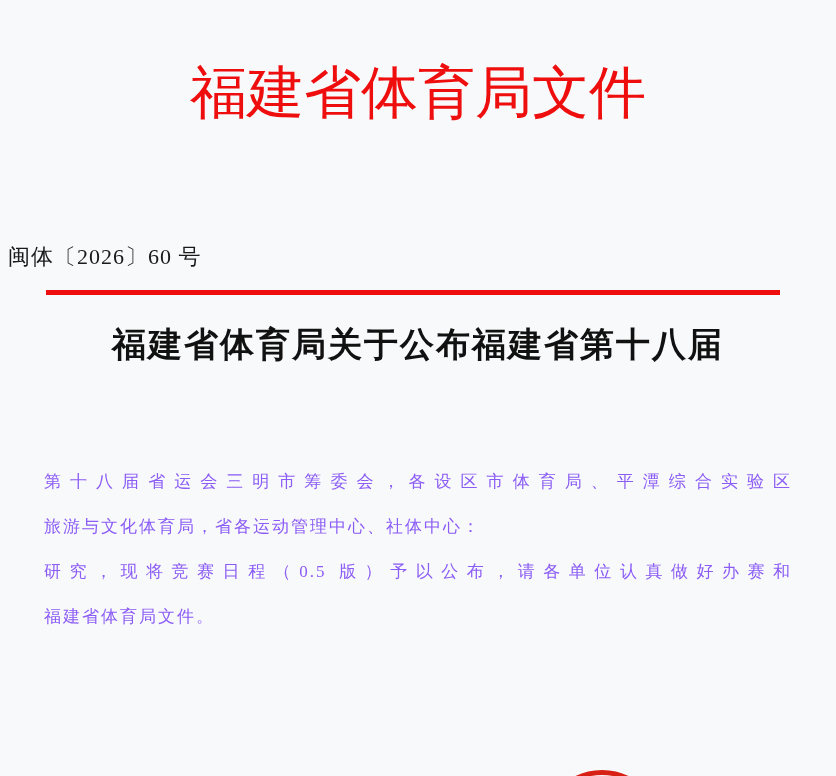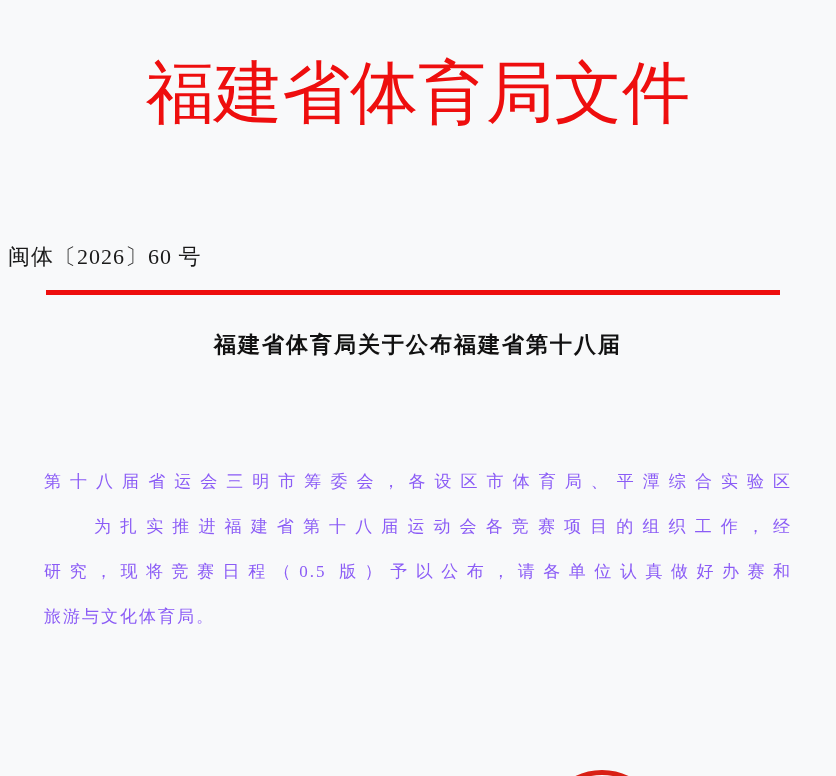--- a/index.html
+++ b/index.html
@@ -15,21 +15,21 @@
     overflow: hidden;
     font-family: "Liberation Serif", "DejaVu Serif", serif;
     color: #141414;
   }
   .agency-title {
     position: absolute;
     top: 46px;
     left: 0;
     width: 100%;
     text-align: center;
-    font-size: 68px;
+    font-size: 57px;
     line-height: 94px;
     font-weight: normal;
     color: #ee0e0e;
     white-space: nowrap;
   }
   .doc-number {
     position: absolute;
     top: 242px;
     left: 8px;
     width: 100%;
@@ -47,21 +47,21 @@
     height: 5px;
     background: #ee0e0e;
   }
   .notice-title {
     position: absolute;
     top: 324px;
     left: 0;
     width: 100%;
     text-align: center;
     font-weight: bold;
-    font-size: 22px;
+    font-size: 34px;
     line-height: 42px;
     letter-spacing: 2px;
     color: #111111;
   }
   .doc-body {
     position: absolute;
     top: 459px;
     left: 44px;
     width: 748px;
     font-size: 17px;
@@ -105,20 +105,20 @@
   <div class="doc-number">闽体〔2026〕60 号</div>
 
   <div class="red-rule"></div>
 
   <div class="notice-title">
     <div>福建省体育局关于公布福建省第十八届</div>
   </div>
 
   <div class="doc-body">
     <div class="line just">第十八届省运会三明市筹委会，各设区市体育局、平潭综合实验区</div>
-    <div class="line just indent">为扎实推进福建省第十八届运动会各竞赛项目的组织工作，经</div>
+    <div class="line">旅游与文化体育局，省各运动管理中心、社体中心：</div>
     <div class="line just">研究，现将竞赛日程（0.5 版）予以公布，请各单位认真做好办赛和</div>
-    <div class="line">旅游与文化体育局。</div>
+    <div class="line">福建省体育局文件。</div>
   </div>
 
   <div class="seal"></div>
 
 </div>
 
 </body></html>

